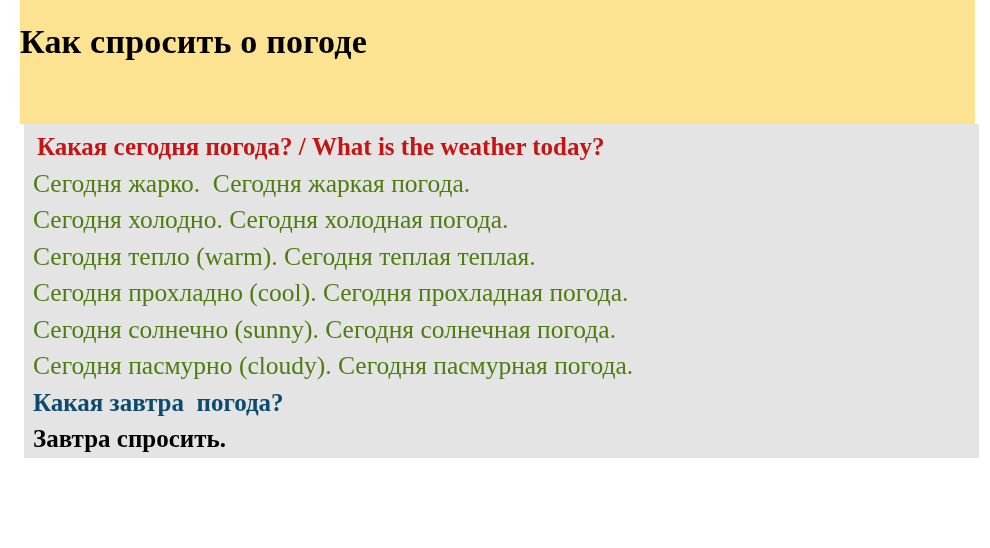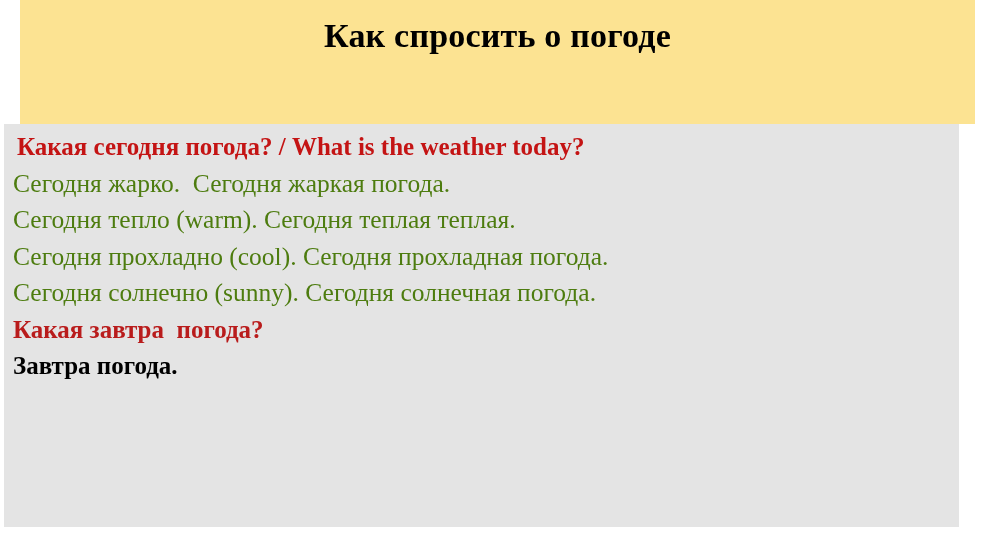--- a/index.html
+++ b/index.html
@@ -24,43 +24,43 @@
   
   .title-banner {
     position: absolute;
     left: 20px;
     top: 0px;
     width: 955px;
     height: 124px;
     background: #fce392;
     display: flex;
     flex-direction: column;
-    align-items: center;
+    align-items: flex-start;
     justify-content: flex-start;
     box-sizing: border-box;
-    padding-top: 14px;
+    padding-top: 20px;
   }
   .title-line {
     color: #000000;
     font-family: "Liberation Serif", "DejaVu Serif", serif;
     font-weight: bold;
     font-size: 34px;
     line-height: 44px;
     letter-spacing: 0.2px;
     white-space: pre;
     text-align: center;
   }
 
   
   .content-panel {
     position: absolute;
-    left: 4px;
+    left: 24px;
     top: 124px;
     width: 955px;
-    height: 403px;
+    height: 334px;
     background: #e4e4e4;
     box-sizing: border-box;
     padding: 5px 0 0 9px;
   }
 
   .line {
     white-space: pre;
     line-height: 36.5px;
     height: 36.5px;
     color: #4d7c0f;
@@ -68,21 +68,21 @@
     font-size: 25.5px;
     font-weight: normal;
   }
   .line.heading {
     color: #c41414;
     font-weight: bold;
     font-size: 25px;
     padding-left: 4px;
   }
   .line.sub-heading {
-    color: #b91c1c;
+    color: #0c4a6e;
     font-weight: bold;
     font-size: 25px;
   }
   .line.answer {
     color: #000000;
     font-weight: bold;
     font-size: 25px;
   }
 </style>
 </head>
@@ -93,28 +93,30 @@
   <div class="title-banner">
     <div class="title-line">Как спросить о погоде</div>
   </div>
 
   <div class="content-panel">
 
     <div class="line heading">Какая сегодня погода? / What is the weather today?</div>
 
     <div class="line">Сегодня жарко.  Сегодня жаркая погода.</div>
 
+    <div class="line">Сегодня холодно. Сегодня холодная погода.</div>
 
     <div class="line">Сегодня тепло (warm). Сегодня теплая теплая.</div>
 
     <div class="line">Сегодня прохладно (cool). Сегодня прохладная погода.</div>
 
 
     <div class="line">Сегодня солнечно (sunny). Сегодня солнечная погода.</div>
 
+    <div class="line">Сегодня пасмурно (cloudy). Сегодня пасмурная погода.</div>
 
     <div class="line sub-heading">Какая завтра  погода?</div>
 
-    <div class="line answer">Завтра погода.</div>
+    <div class="line answer">Завтра спросить.</div>
 
   </div>
 
 </div>
 
 </body></html>

